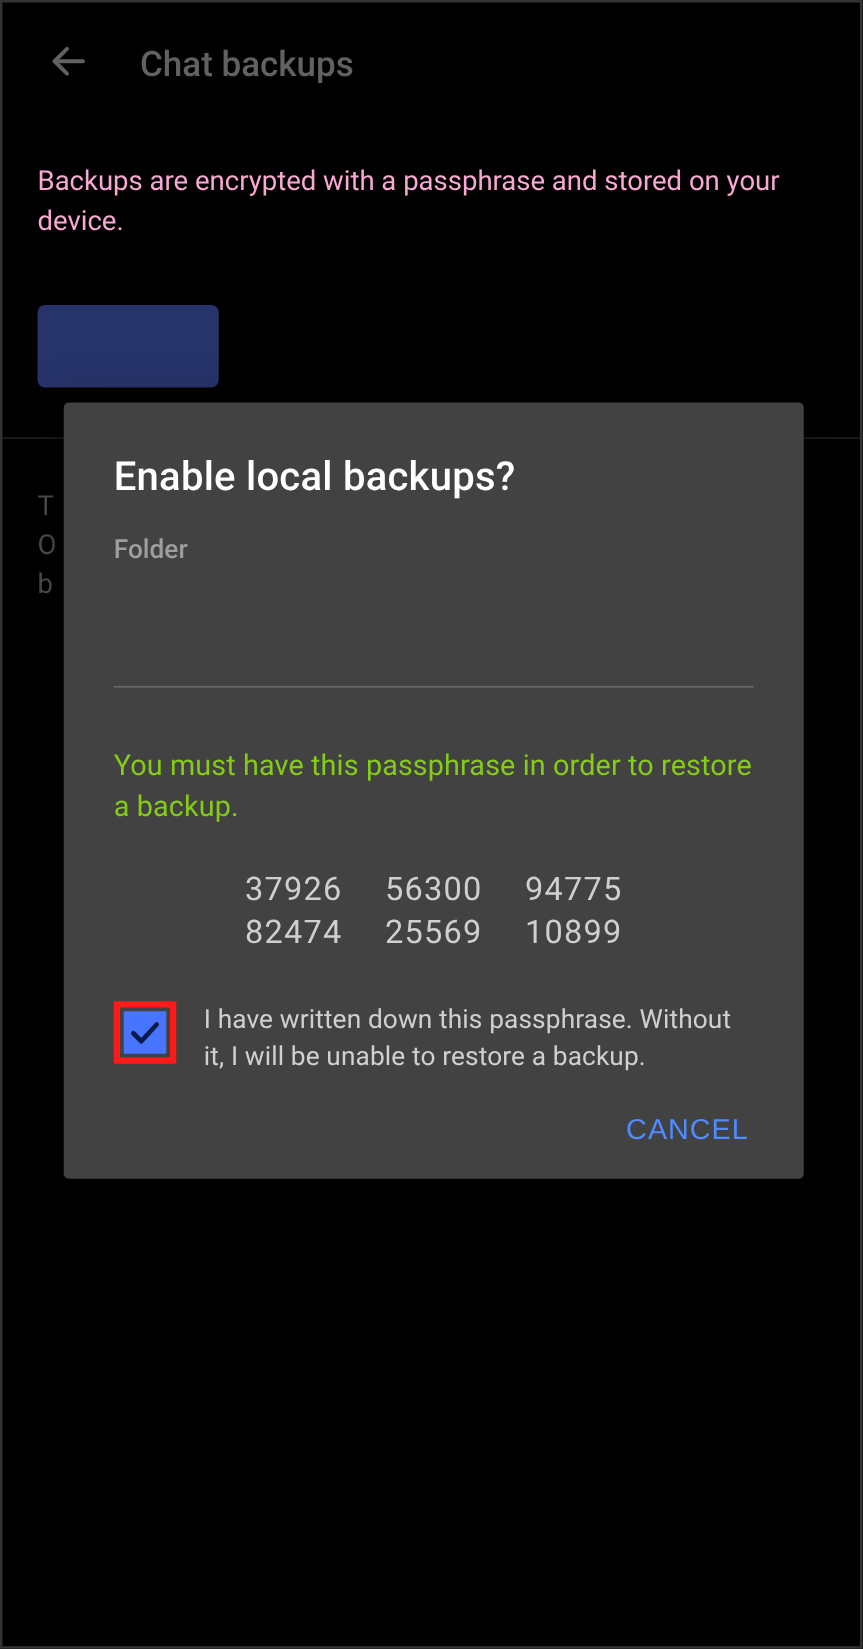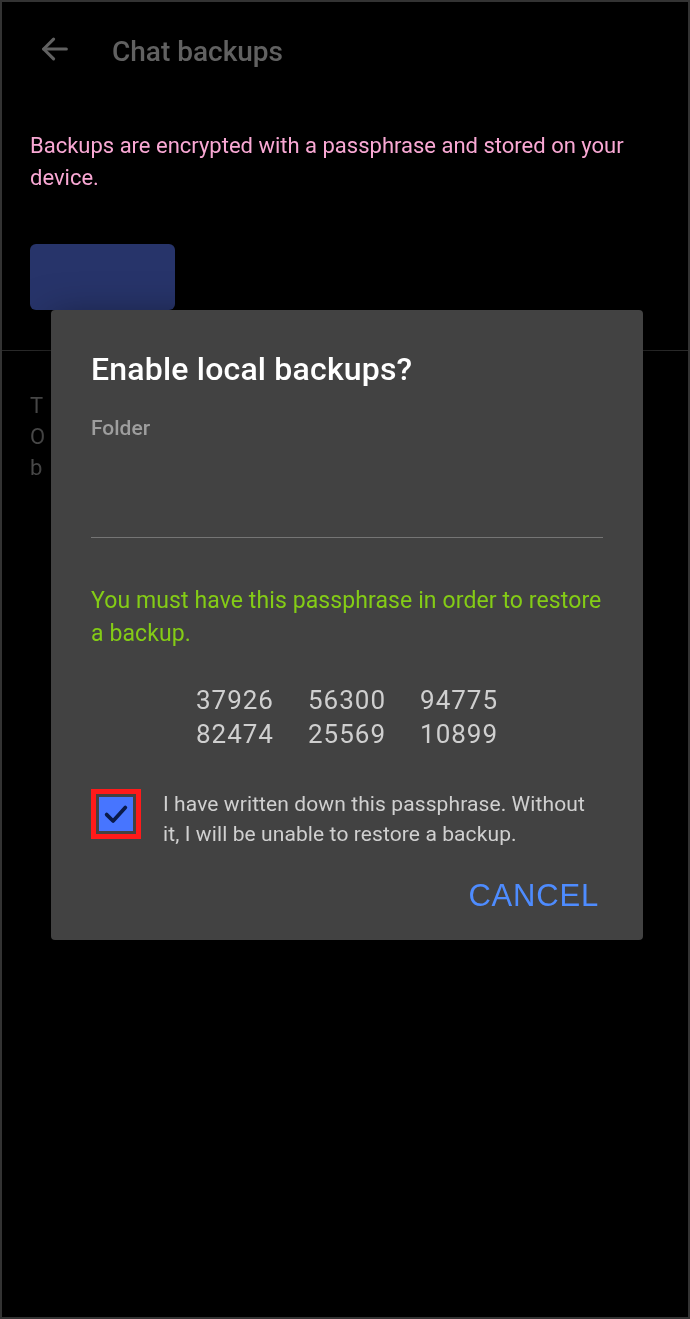--- a/index.html
+++ b/index.html
@@ -51,21 +51,21 @@
       font-size: 22px;
       line-height: 1.4;
       padding: 40px 28px 0 28px;
     }
     .bg-truncated div { height: 31px; }
     
     
     .modal {
       position: absolute;
       left: 49px;
-      top: 308px;
+      top: 320px;
       width: 592px;
       background: #424242;
       border-radius: 4px;
       padding: 40px 40px 26px 40px;
       box-shadow: 0 10px 40px rgba(0,0,0,0.5);
     }
     .modal-title {
       color: #ffffff;
       font-size: 32px;
       font-weight: 500;
@@ -149,21 +149,21 @@
     .dialog-buttons {
       display: flex;
       justify-content: flex-end;
       gap: 44px;
       padding-right: 4px;
     }
     .dialog-button {
       background: none;
       border: none;
       color: #4e8cff;
-      font-size: 31px;
+      font-size: 23px;
       font-weight: 500;
       letter-spacing: 0.8px;
       cursor: pointer;
     }
   </style>
 </head>
 <body>
 
 <div class="screen">
 

